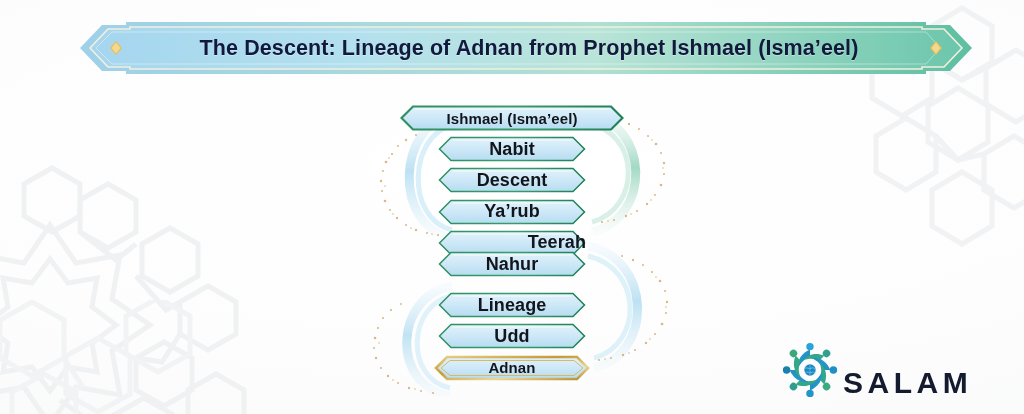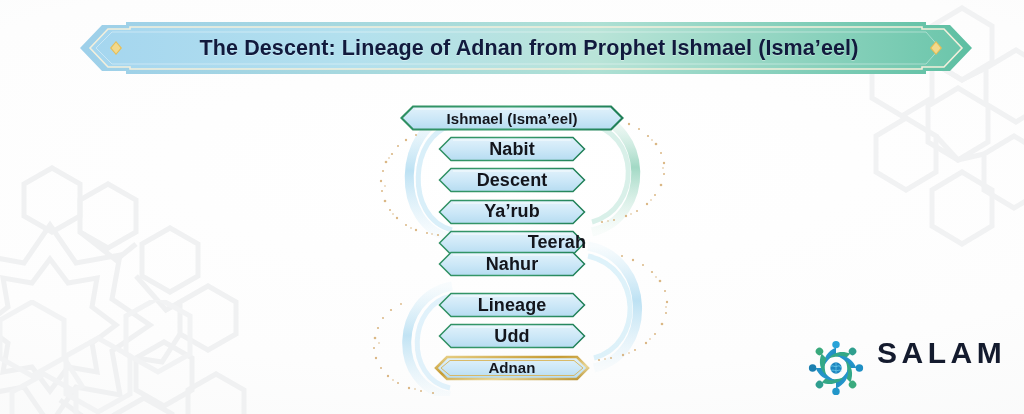--- a/index.html
+++ b/index.html
@@ -34,21 +34,21 @@
   .node{position:relative;height:26px;display:flex;align-items:center;justify-content:center;}
   .node .nsvg{position:absolute;inset:0;}
   .node .ntext{
     position:relative;z-index:2;font-size:18px;font-weight:bold;color:#13151c;
     white-space:nowrap;letter-spacing:.1px;
   }
   .node.first .ntext{font-size:15px;}
   .node.last .ntext{font-size:15px;}
 
   
-  #logo{position:absolute;left:806px;top:338px;width:200px;height:62px;display:flex;align-items:flex-start;gap:11px;}
+  #logo{position:absolute;left:780px;top:338px;width:200px;height:62px;display:flex;align-items:flex-end;gap:3px;}
   #logo .mark{width:60px;height:60px;flex:0 0 60px;}
   #logo .word{
     font-size:30px;font-weight:bold;letter-spacing:4.5px;color:#141b2e;line-height:1;
     padding-bottom:2px;
   }
 </style>
 </head>
 <body>
 
 <div id="stage">

